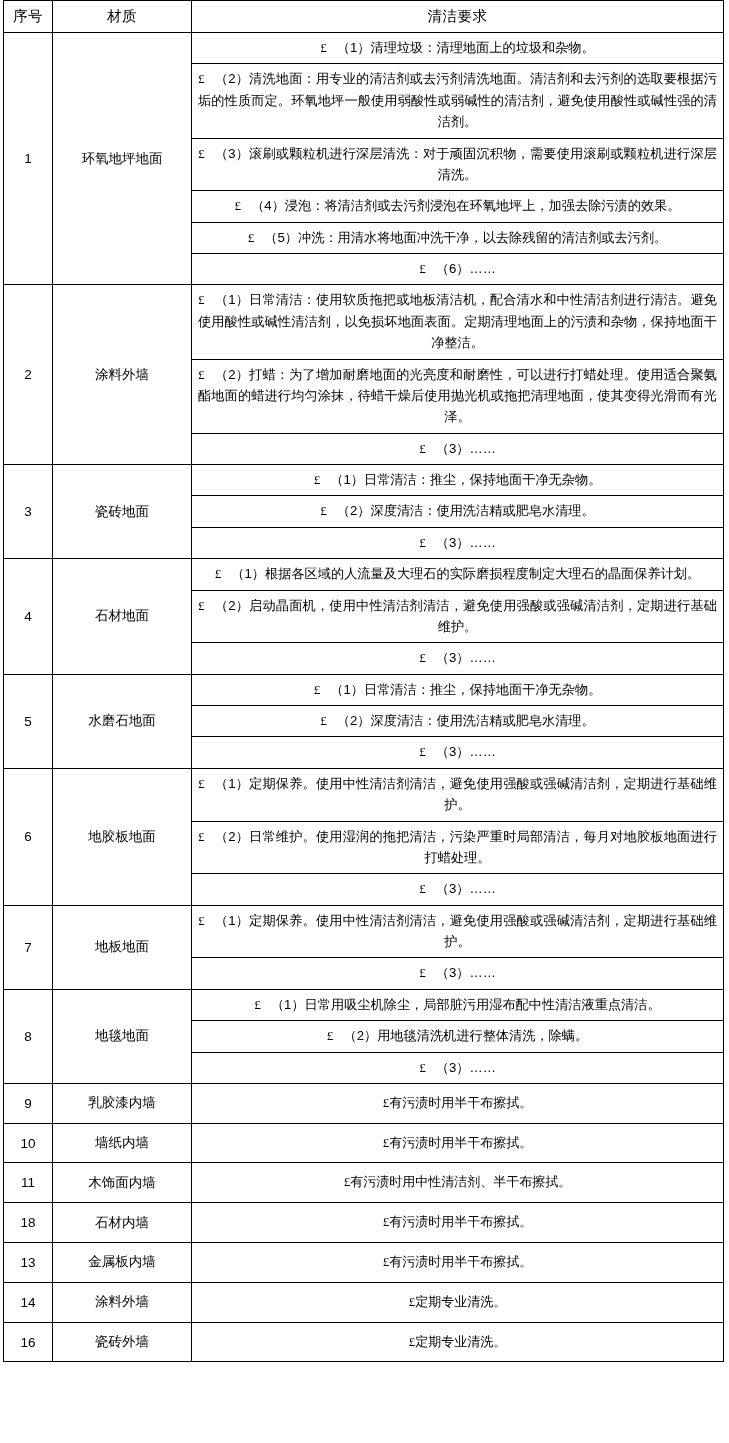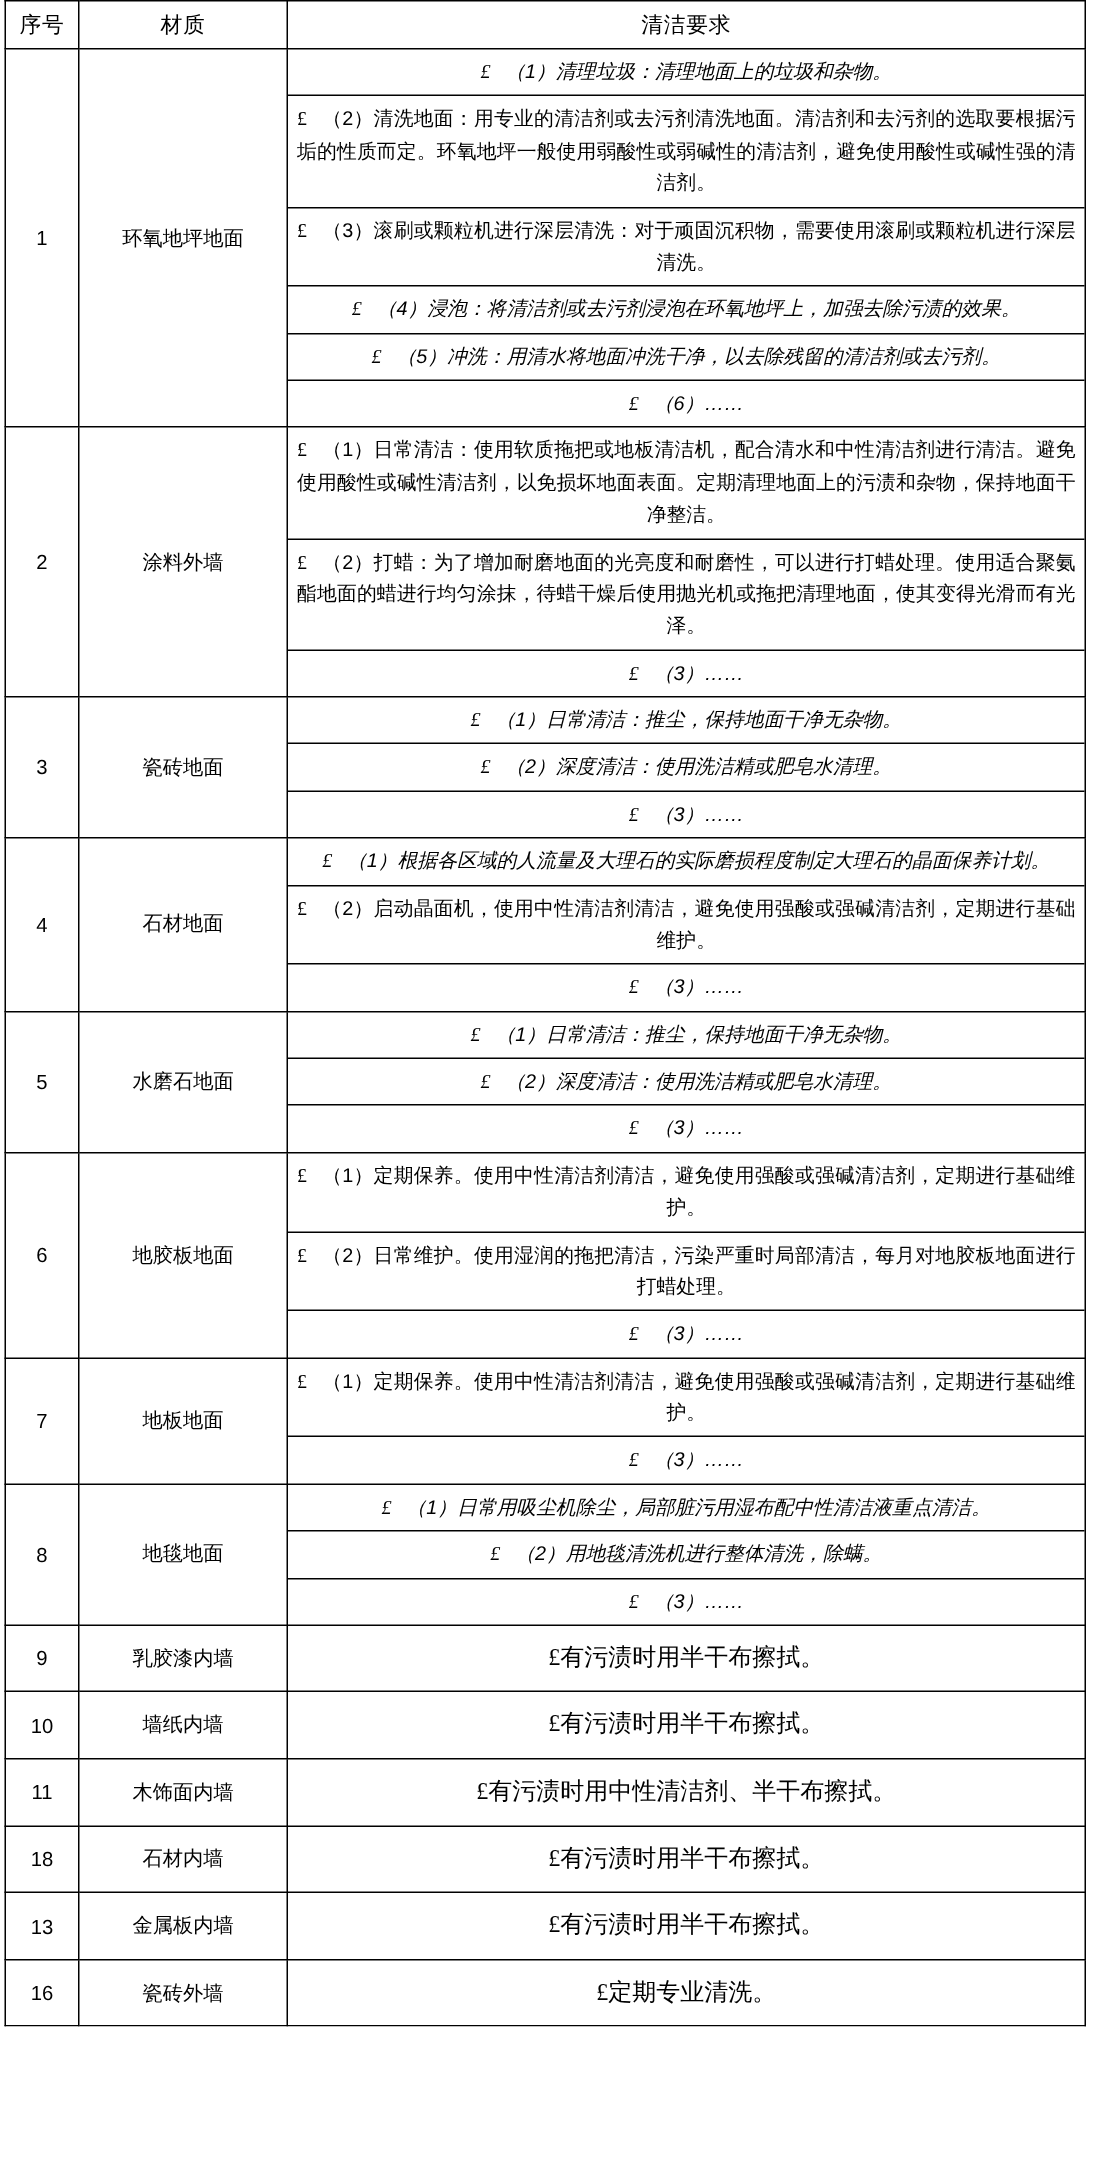--- a/index.html
+++ b/index.html
@@ -62,26 +62,26 @@
     padding: 4px 6px 5px 6px;
     font-size: 13.2px;
     line-height: 1.62;
   }
   table.sub tr:last-child td { border-bottom: 0; }
   td.just {
     text-align: justify;
     text-align-last: center;
     text-justify: inter-ideograph;
   }
-  td.ctr { text-align: center; font-style: italic; }
+  td.ctr { text-align: center; }
   .bul { font-family: "Liberation Serif", "DejaVu Serif", serif; }
   .gap { display: inline-block; width: 10px; }
   .simple-req {
     text-align: center;
-    font-size: 16px;
+    font-size: 13px;
     padding: 9px 6px;
     line-height: 1.6;
   }
 </style>
 </head>
 <body>
 
 <div class="page">
 
   <table class="req-table">
@@ -285,20 +285,27 @@
           </td>
         </tr>
         <tr>
           <td class="cell-seq">13</td>
           <td class="cell-mat">金属板内墙</td>
           <td>
             <div class="simple-req"><span class="bul">£</span><span>有污渍时用半干布擦拭。</span></div>
           </td>
         </tr>
         <tr>
+          <td class="cell-seq">14</td>
+          <td class="cell-mat">涂料外墙</td>
+          <td>
+            <div class="simple-req"><span class="bul">£</span><span>定期专业清洗。</span></div>
+          </td>
+        </tr>
+        <tr>
           <td class="cell-seq">16</td>
           <td class="cell-mat">瓷砖外墙</td>
           <td>
             <div class="simple-req"><span class="bul">£</span><span>定期专业清洗。</span></div>
           </td>
         </tr>
       </tbody>
   </table>
 
 </div>

